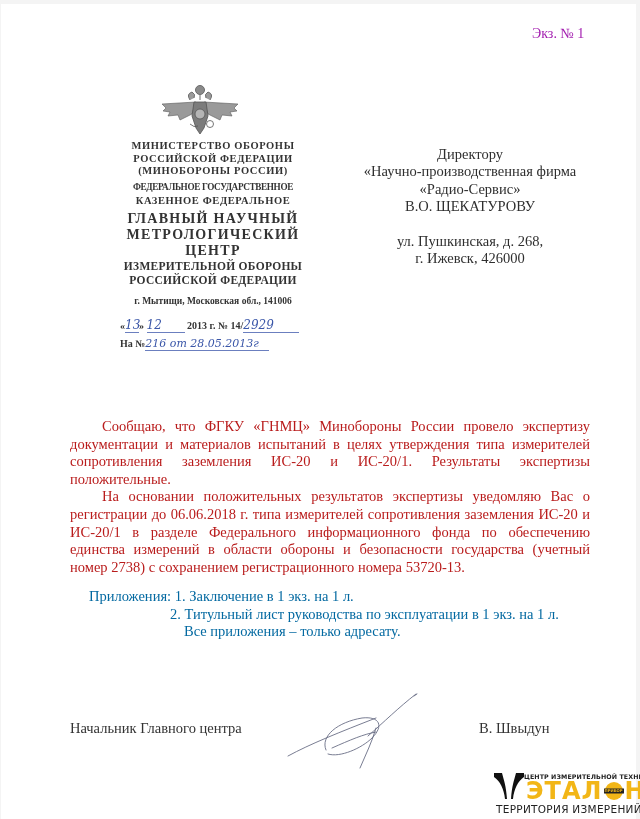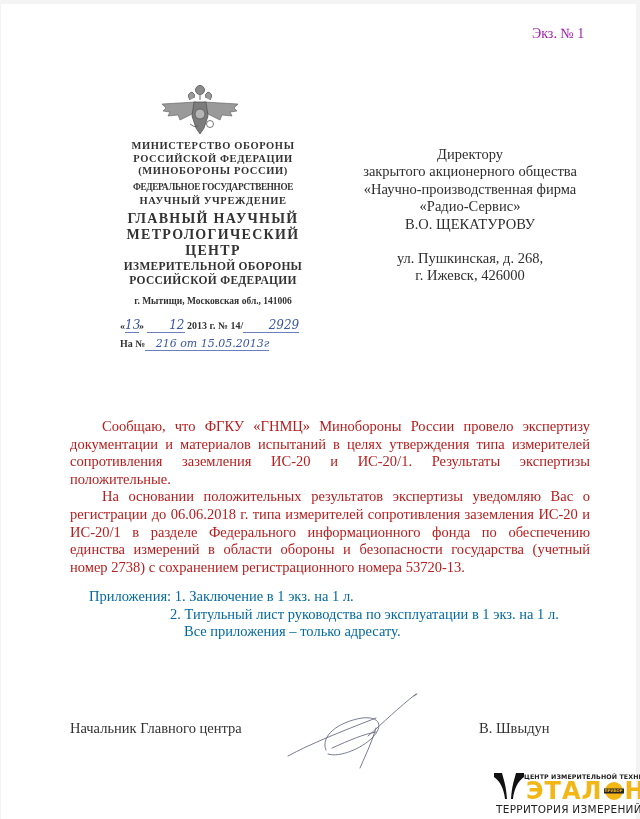--- a/index.html
+++ b/index.html
@@ -22,21 +22,21 @@
   .emblem { left: 160px; top: 84px; width: 80px; height: 56px; }
   .head { left: 103px; width: 220px; text-align: center; color: #333; font-weight: bold; }
   .h-small { font-size: 10.5px; letter-spacing: 0.6px; line-height: 12.6px; }
   .h-cond { font-size: 10px; letter-spacing: -0.4px; line-height: 13px; transform: scaleX(0.92); }
   .h-big { font-size: 14px; letter-spacing: 1.3px; line-height: 16px; }
   .h-med { font-size: 11.5px; letter-spacing: 0.3px; line-height: 13.5px; }
   .h-addr { font-size: 9.5px; font-weight: bold; line-height: 12px; }
 
   .date-line, .ref-line { font-size: 10px; font-weight: bold; color: #333; white-space: nowrap; }
   .hand { font-family: "DejaVu Serif", serif; font-style: italic; font-weight: normal; color: #3a56a8; font-size: 12px; }
-  .uline { display: inline-block; border-bottom: 1px solid #6b7fbf; text-align: right; }
+  .uline { display: inline-block; border-bottom: 1px solid #6b7fbf; text-align: left; }
 
   
   .addressee { left: 340px; top: 146px; width: 260px; text-align: center; font-size: 14.5px; line-height: 17.4px; color: #2f2f2f; }
 
   
   .body-text { left: 70px; width: 520px; font-size: 14.5px; line-height: 17.6px; color: #b91c1c; text-align: justify; }
   .para { text-indent: 32px; margin: 0; }
   .appendix { left: 89px; top: 588px; font-size: 14.5px; line-height: 17.6px; color: #0369a1; }
   .appendix .row { white-space: nowrap; }
 
@@ -73,40 +73,39 @@
     <circle cx="40" cy="30" r="5" fill="#b5b5b5"></circle>
     <circle cx="50" cy="40" r="3.5" fill="#fff"></circle>
     <path d="M30 40 q4 4 8 2" fill="none"></path>
   </g>
 </svg>
 
 <div class="abs head h-small" style="top:140px;">МИНИСТЕРСТВО ОБОРОНЫ</div>
 <div class="abs head h-small" style="top:152.5px;">РОССИЙСКОЙ ФЕДЕРАЦИИ</div>
 <div class="abs head h-small" style="top:165px;">(МИНОБОРОНЫ РОССИИ)</div>
 <div class="abs head h-cond" style="top:180px;">ФЕДЕРАЛЬНОЕ ГОСУДАРСТВЕННОЕ</div>
-<div class="abs head h-small" style="top:195px;">НАУЧНЫЙ УЧРЕЖДЕНИЕ</div>
+<div class="abs head h-small" style="top:195px;">КАЗЕННОЕ ФЕДЕРАЛЬНОЕ</div>
 <div class="abs head h-big" style="top:211px;text-align:center;">ГЛАВНЫЙ НАУЧНЫЙ</div>
 <div class="abs head h-big" style="top:227px;">МЕТРОЛОГИЧЕСКИЙ</div>
 <div class="abs head h-big" style="top:243px;">ЦЕНТР</div>
 <div class="abs head h-med" style="top:260px;">ИЗМЕРИТЕЛЬНОЙ ОБОРОНЫ</div>
 <div class="abs head h-med" style="top:274px;">РОССИЙСКОЙ ФЕДЕРАЦИИ</div>
 <div class="abs head h-addr" style="top:295px;">г. Мытищи, Московская обл., 141006</div>
 
 <div class="abs date-line" style="left:120px; top:318px;">
   <span>«</span><span class="uline hand" style="width:14px;">13</span><span>»</span>
   <span class="uline hand" style="width:38px;">12</span>
   <span>2013 г. № 14/</span><span class="uline hand" style="width:56px;">2929</span>
 </div>
 <div class="abs ref-line" style="left:120px; top:337px;">
-  <span>На №</span><span class="uline hand" style="width:124px; font-size:11px;">216 от 15.05.2013г</span>
+  <span>На №</span><span class="uline hand" style="width:124px; font-size:11px;">216 от 28.05.2013г</span>
 </div>
 
 <div class="abs addressee">
   <div>Директору</div>
-  <div>закрытого акционерного общества</div>
   <div>«Научно-производственная фирма</div>
   <div>«Радио-Сервис»</div>
   <div>В.О. ЩЕКАТУРОВУ</div>
   <div style="height:17px;"></div>
   <div>ул. Пушкинская, д. 268,</div>
   <div>г. Ижевск, 426000</div>
 </div>
 
 <div class="abs body-text" style="top:418px;">
   <p class="para">Сообщаю, что ФГКУ «ГНМЦ» Минобороны России провело экспертизу документации и материалов испытаний в целях утверждения типа измерителей сопротивления заземления ИС-20 и ИС-20/1. Результаты экспертизы положительные.</p>

